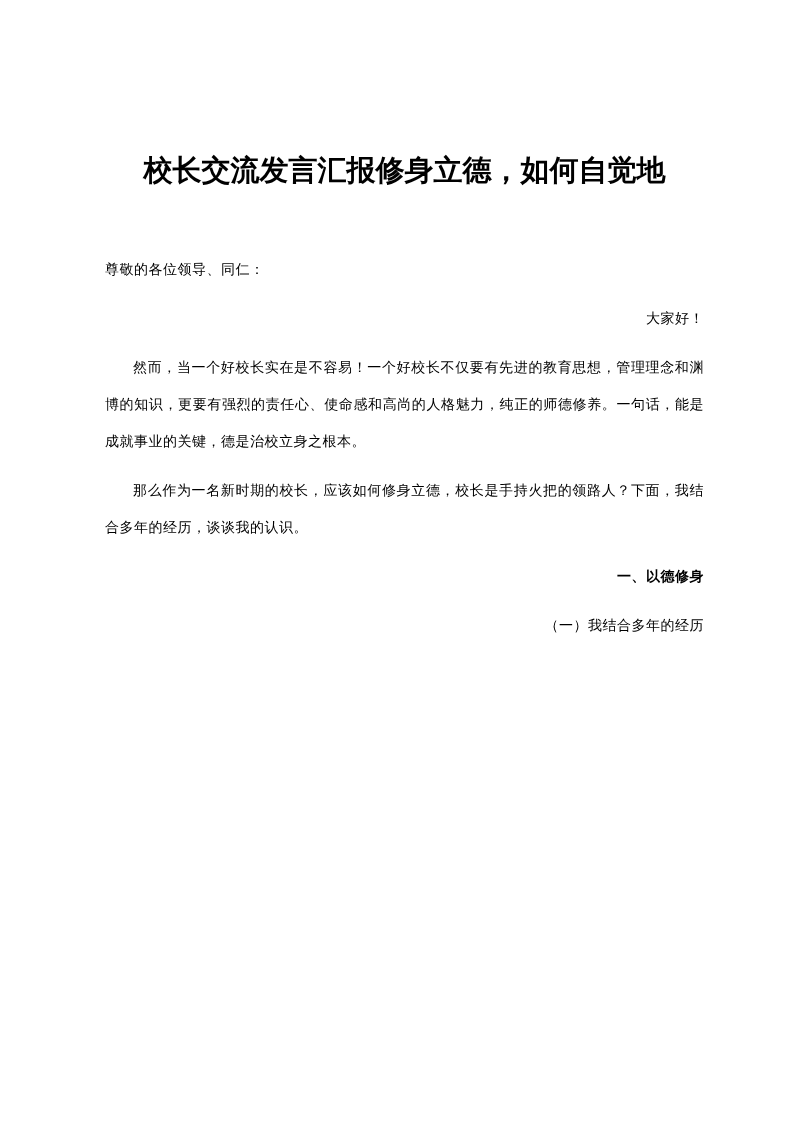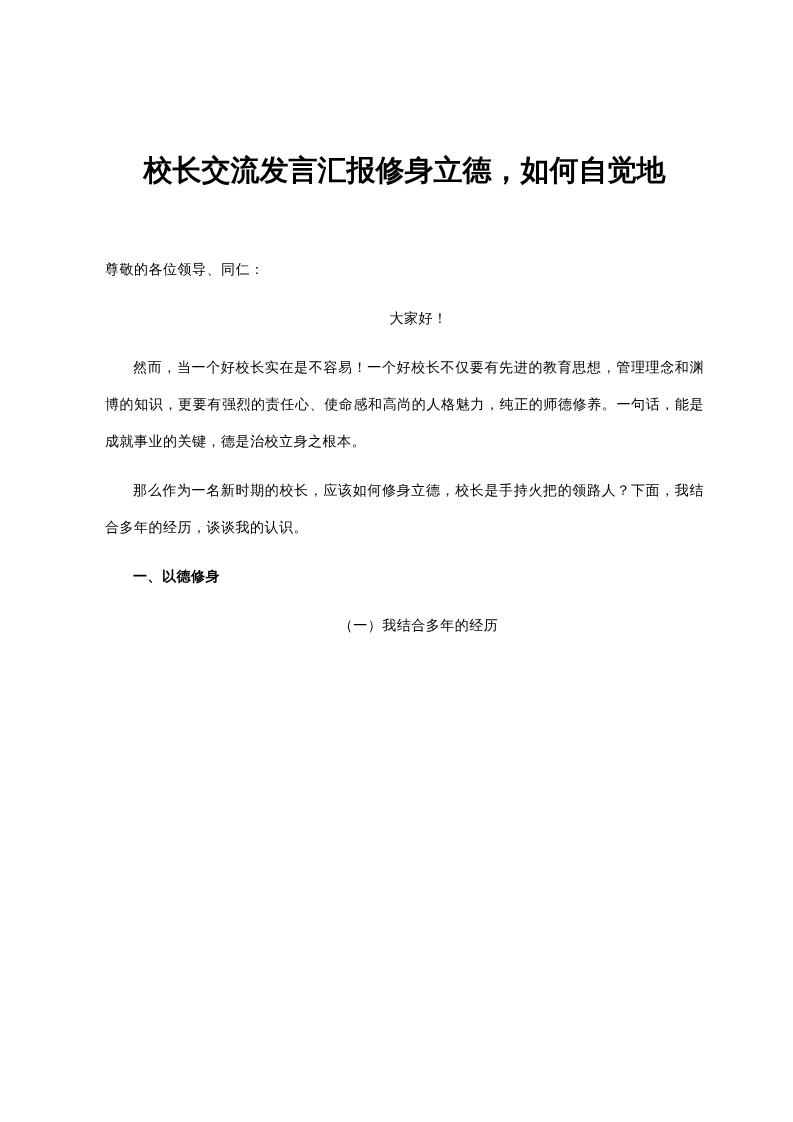--- a/index.html
+++ b/index.html
@@ -38,28 +38,28 @@
     text-align: justify;
     text-justify: inter-ideograph;
     letter-spacing: 0.5px;
   }
   .doc-body p.indent {
     text-indent: 2em;
   }
   .doc-body p.bold {
     font-weight: bold;
     font-family: "Liberation Sans", "DejaVu Sans", sans-serif;
-    text-align: left;
+    text-align: right;
   }
   .doc-body p.salutation {
     text-indent: 0;
     text-align: left;
   }
   .doc-body p.short {
-    text-align: center;
+    text-align: right;
   }
 </style>
 </head>
 <body>
 
 <div class="page">
 
   <h1 class="doc-title">
     <span class="title-line">校长交流发言汇报修身立德，如何自觉地</span>
   </h1>

